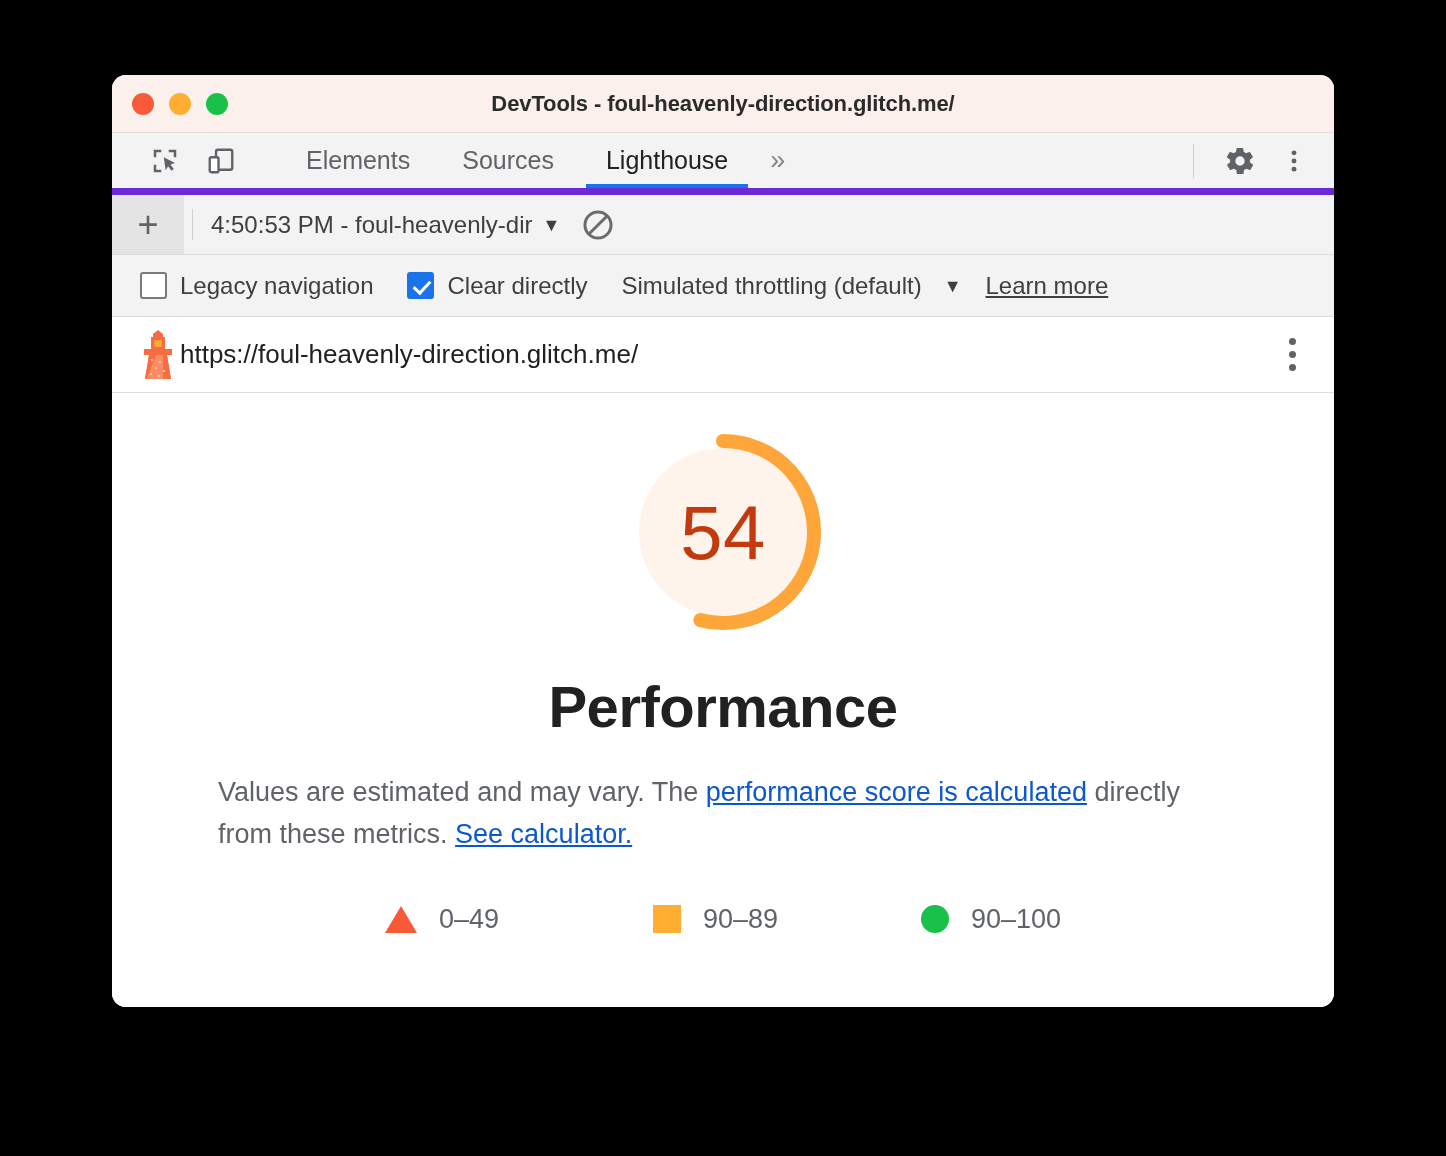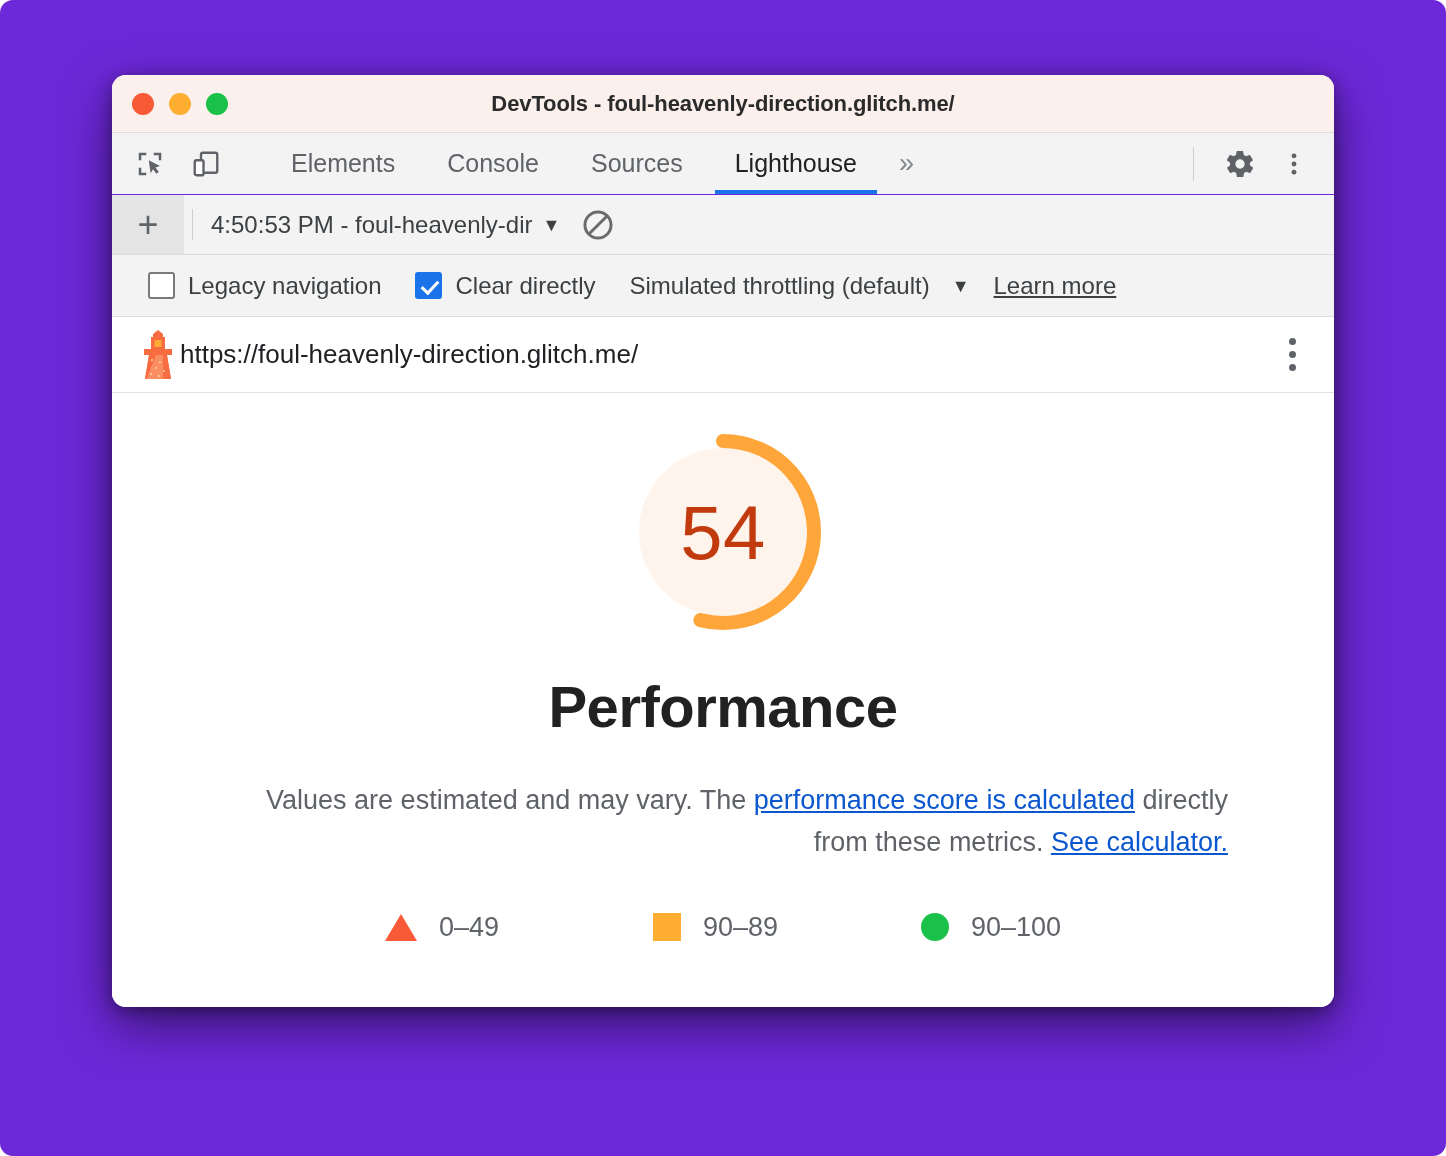--- a/index.html
+++ b/index.html
@@ -6,23 +6,22 @@
   html, body {
     margin: 0;
     padding: 0;
     background: #ffffff;
     font-family: "Liberation Sans", sans-serif;
   }
   #root {
     width: 1446px;
     height: 1156px;
     position: relative;
-    background: #6d28d9;
+    background: #000000;
     overflow: hidden;
-    border-radius: 13px;
   }
 
   
   .window {
     position: absolute;
     left: 112px;
     top: 75px;
     width: 1222px;
     height: 932px;
     background: #ffffff;
@@ -63,22 +62,23 @@
     pointer-events: none;
   }
 
   
   .tabbar {
     height: 62px;
     flex: 0 0 62px;
     background: #f3f3f3;
     display: flex;
     align-items: stretch;
-    border-bottom: 1px solid #6d28d9;
-    position: relative;
+    border-bottom: 7px solid #6d28d9;
+    position: relative;
+    padding-left: 15px;
   }
   .tb-icons {
     display: flex;
     align-items: center;
     padding-left: 14px;
     gap: 8px;
   }
   .tb-icon {
     width: 48px; height: 46px;
     display: flex; align-items: center; justify-content: center;
@@ -183,21 +183,21 @@
   }
 
   
   .optbar {
     height: 62px;
     flex: 0 0 62px;
     background: #f3f3f3;
     display: flex;
     align-items: center;
     border-bottom: 1px solid #dcdcdc;
-    padding-left: 36px;
+    padding-left: 28px;
     gap: 0;
   }
   .opt {
     display: flex;
     align-items: center;
     gap: 13px;
     cursor: pointer;
     margin-right: 34px;
   }
   .cbox {
@@ -286,25 +286,25 @@
     letter-spacing: 0.5px;
   }
   .cat-title {
     font-size: 58px;
     color: #212121;
     font-weight: bold;
     margin-top: 30px;
     letter-spacing: -0.5px;
   }
   .desc {
-    margin-top: 40px;
+    margin-top: 32px;
     font-size: 27px;
     color: #5f6368;
     line-height: 1.55;
-    text-align: right;
+    text-align: left;
     width: 1010px;
   }
   .desc a {
     color: #0b57d0;
     text-decoration: underline;
     cursor: pointer;
   }
   .legend {
     margin-top: 48px;
     display: flex;
@@ -356,23 +356,20 @@
             <rect x="8" y="3" width="13" height="16" rx="1.6" fill="none" stroke="#5f6368" stroke-width="1.9"></rect>
             <rect x="3" y="9" width="7" height="12" rx="1.3" fill="#ffffff" stroke="#5f6368" stroke-width="1.9"></rect>
           </svg>
         </div>
         <div class="tb-sep"></div>
       </div>
 
       <div class="tabs">
         <div class="tab">
             <span>Elements</span>
-          </div>
-        <div class="tab">
-            <span>Console</span>
           </div>
         <div class="tab">
             <span>Sources</span>
           </div>
         <div class="tab active">
             <span>Lighthouse</span>
           </div>
         <div class="tab-more">
             <span>»</span>
           </div>

